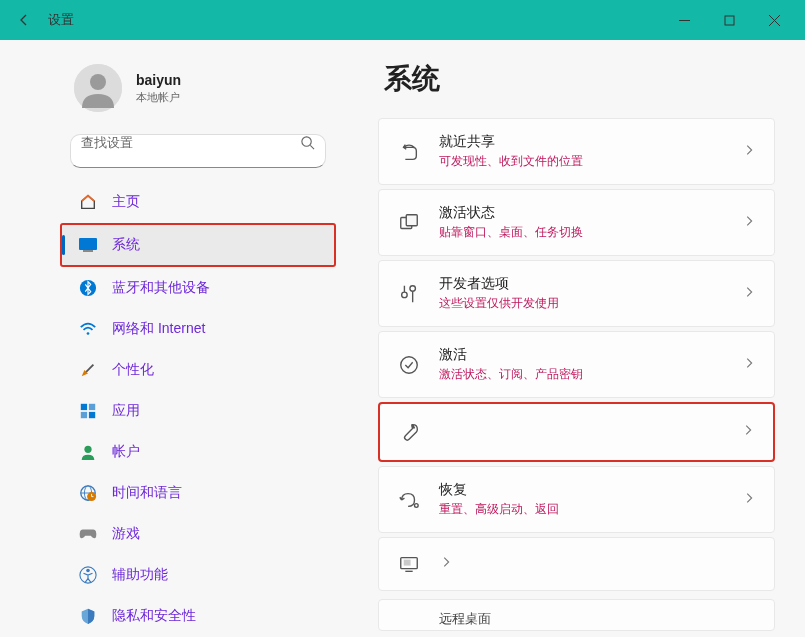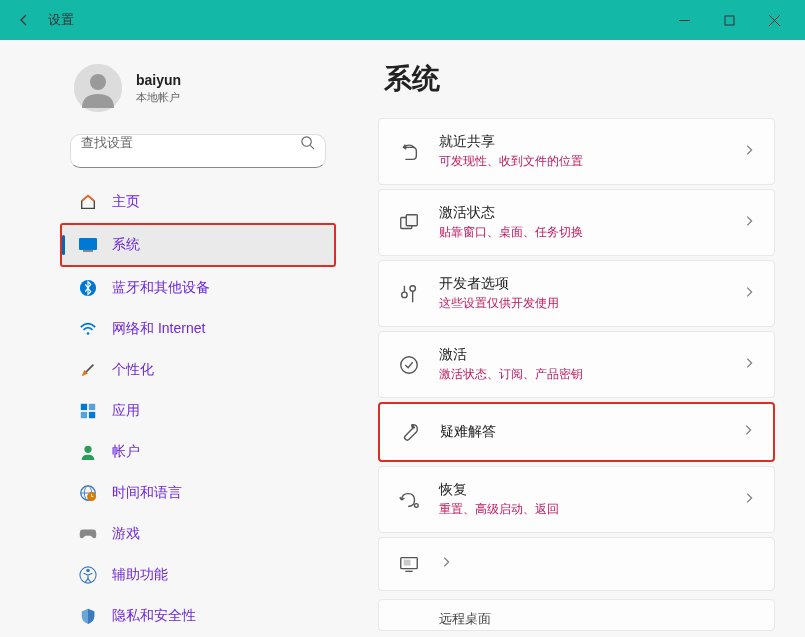--- a/index.html
+++ b/index.html
@@ -489,21 +489,20 @@
         </div>
       </div>
 
       <div class="card card-highlighted">
         <div class="card-icon">
           <svg width="22" height="22" viewBox="0 0 24 24" fill="none" stroke="currentColor" stroke-width="1.5">
               <path d="M15 4 Q20 4 20 9 Q20 11 19 12 L11 20 Q9 22 7 20 Q5 18 7 16 L15 8 Q14 7 14 5 L17 8 Q15 4 15 4 Z"></path>
             </svg>
         </div>
         <div class="card-text">
-          <div class="card-title">疑难解答</div>
         </div>
         <div class="card-chevron">
           <svg width="14" height="14" viewBox="0 0 16 16" fill="none" stroke="currentColor" stroke-width="1.3">
               <path d="M6 3 L11 8 L6 13"></path>
             </svg>
         </div>
       </div>
 
       <div class="card">
         <div class="card-icon">

